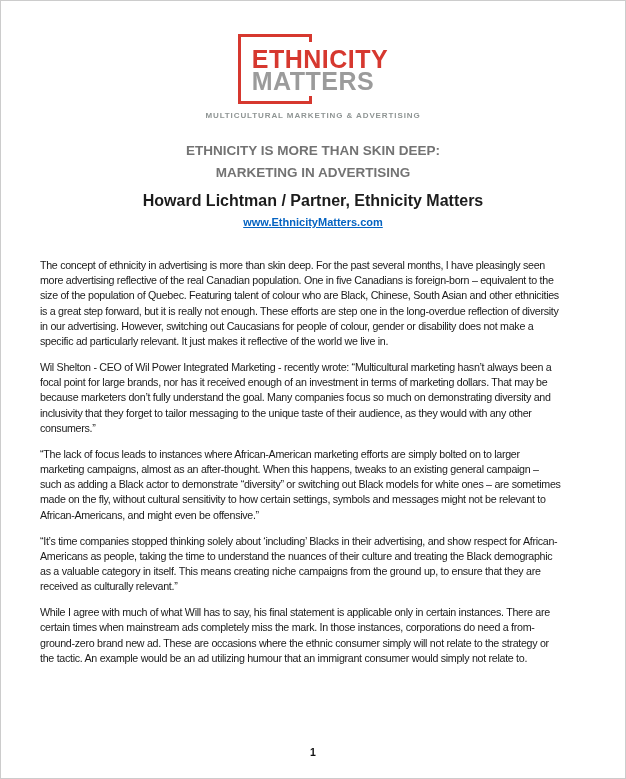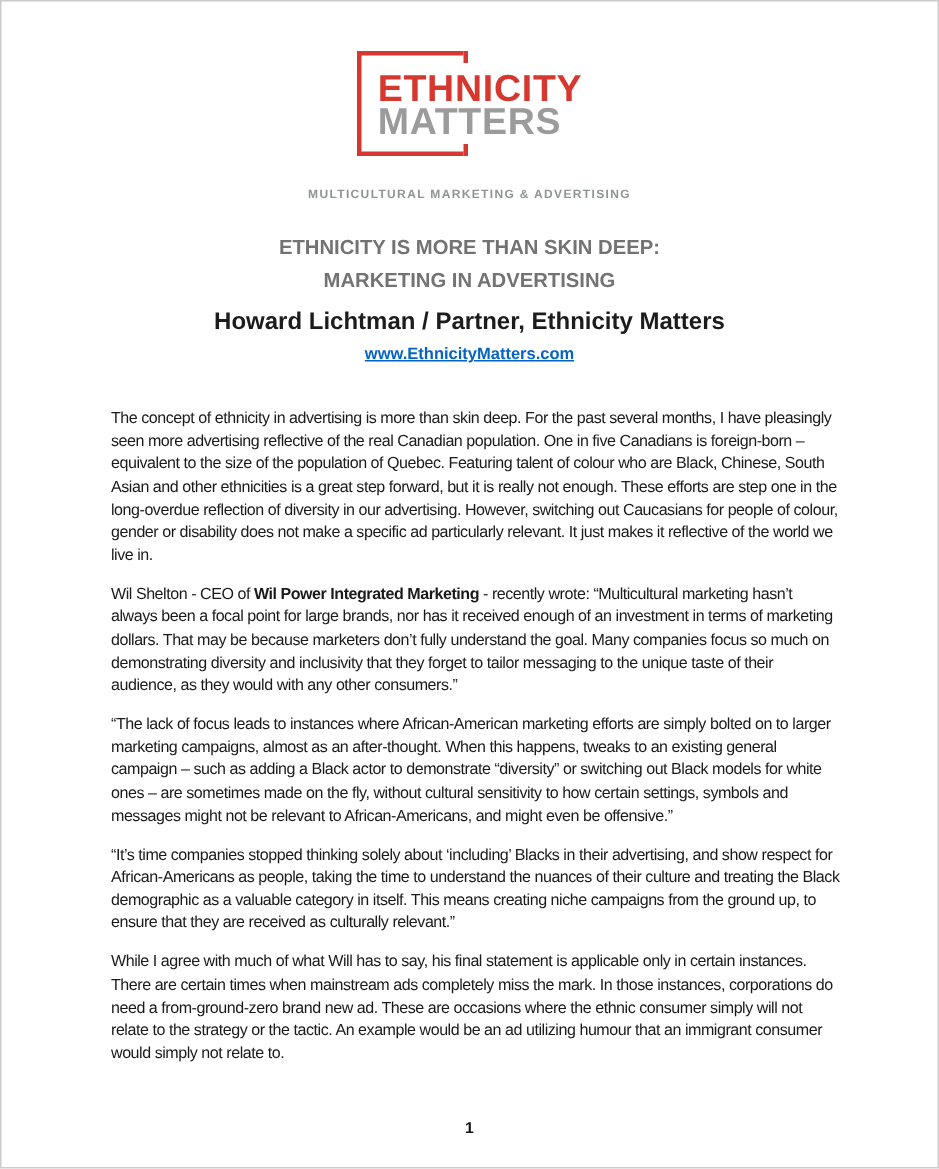--- a/index.html
+++ b/index.html
@@ -41,21 +41,21 @@
   .brand-word {
     font-weight: bold;
     font-size: 25px;
     line-height: 22px;
     letter-spacing: 0.5px;
     white-space: nowrap;
   }
   .brand-word.red  { color: #d6382f; }
   .brand-word.gray { color: #9b9b9b; }
   .tagline {
-    margin-top: 20px;
+    margin-top: 6px;
     font-size: 8px;
     font-weight: bold;
     letter-spacing: 0.9px;
     color: #8f9594;
     white-space: nowrap;
   }
 
   
   .title-block {
     margin-top: 20px;
@@ -81,32 +81,32 @@
     font-size: 11px;
     color: #0563c1;
     text-decoration: underline;
     cursor: pointer;
     margin-top: 17px;
   }
 
   
   .article {
     margin-top: 28px;
-    padding-left: 73px;
+    padding-left: 39px;
     padding-right: 64px;
   }
   .article p {
     margin: 0 0 10.8px 0;
     font-size: 10.7px;
     letter-spacing: -0.3px;
     line-height: 15.2px;
     color: #1a1a1a;
     text-align: left;
   }
-  .article .inline-bold { font-weight: bold; }
+  .article .inline-bold { font-weight: normal; }
 
   
   .page-number {
     position: absolute;
     bottom: 20px; left: 0; right: 0;
     text-align: center;
     font-size: 10.5px;
     font-weight: bold;
     color: #111111;
   }

